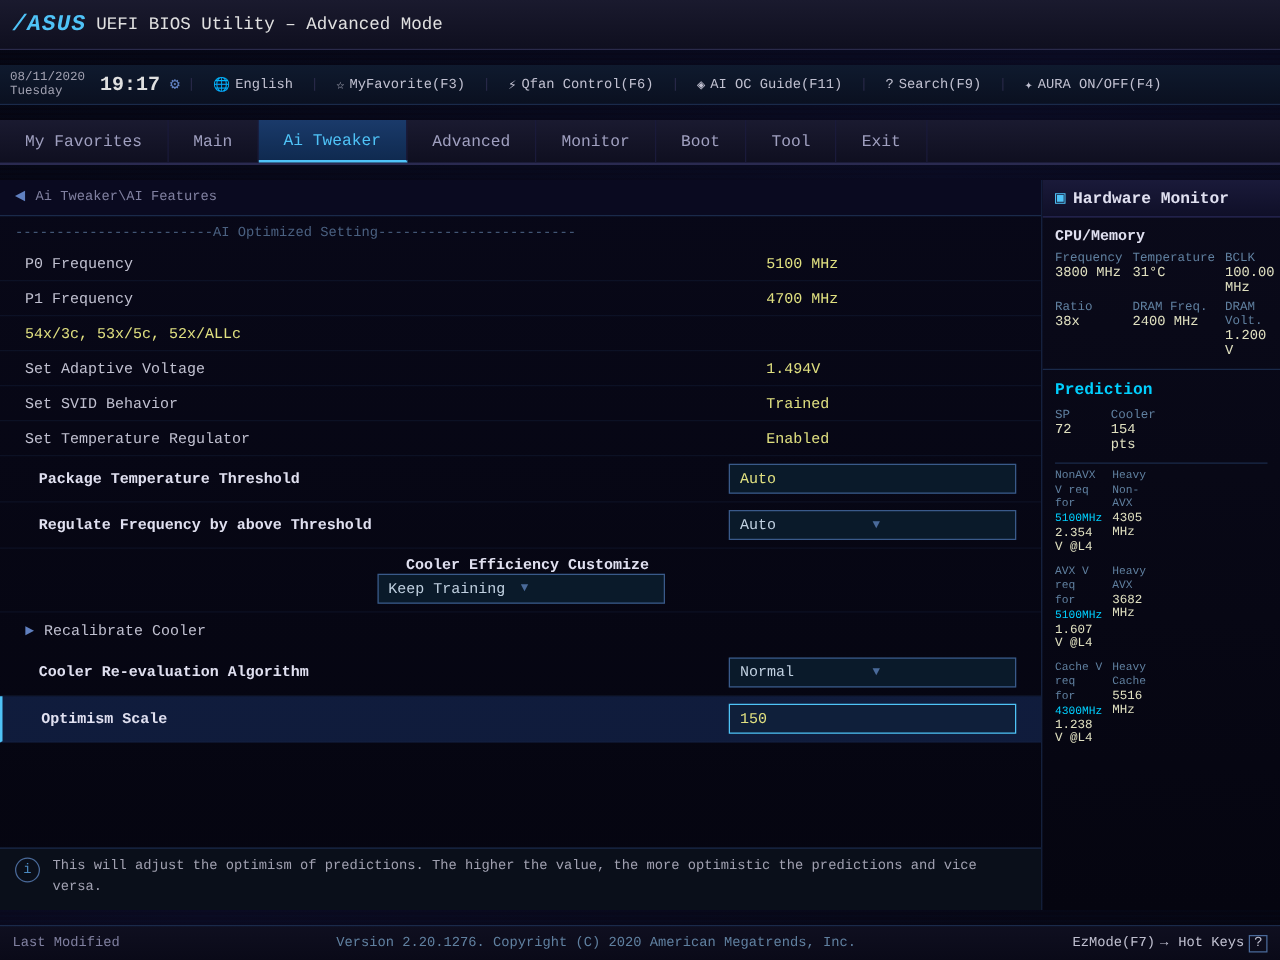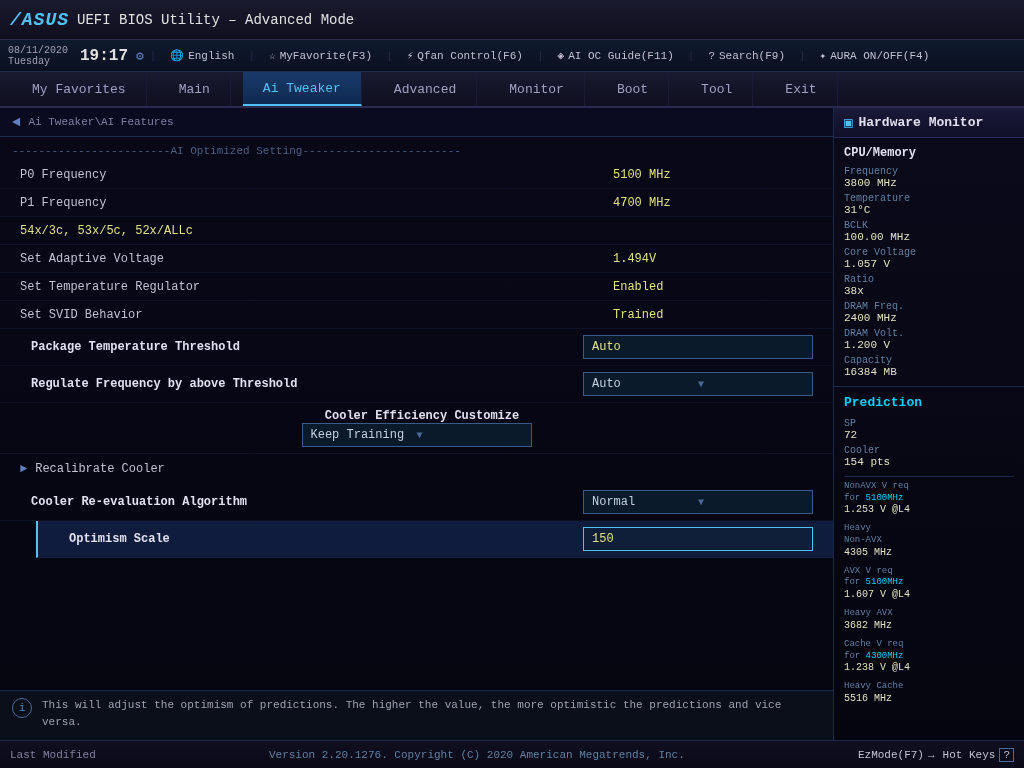--- a/index.html
+++ b/index.html
@@ -30,20 +30,21 @@
       z-index: 0;
     }
 
     .page-wrapper {
       position: relative;
       z-index: 1;
       width: 1024px;
       height: 768px;
       display: flex;
       flex-direction: column;
+      gap: 12px;
     }
 
     
     .header {
       height: 40px;
       background: linear-gradient(180deg, #1a1a2e 0%, #0f0f1f 100%);
       display: flex;
       align-items: center;
       padding: 0 10px;
       border-bottom: 1px solid #2a2a4a;
@@ -120,21 +121,20 @@
     }
 
     .nav-item {
       display: flex;
       align-items: center;
       padding: 0 20px;
       font-size: 13px;
       color: #a0a0c0;
       cursor: pointer;
       border-right: 1px solid #1a1a3a;
-      margin-left: 12px;
     }
 
     .nav-item.active {
       background: linear-gradient(180deg, #1a3a6a 0%, #0f2a50 100%);
       color: #4fc3f7;
       border-bottom: 2px solid #4fc3f7;
       text-align: right;
     }
 
     
@@ -197,21 +197,20 @@
       display: flex;
       align-items: center;
       padding: 5px 20px;
       min-height: 28px;
       border-bottom: 1px solid rgba(26, 42, 74, 0.3);
     }
 
     .setting-row.active-row {
       background: rgba(40, 80, 160, 0.3);
       border-left: 2px solid #4fc3f7;
-      margin-left: 36px;
     }
 
     .setting-label {
       flex: 1;
       font-size: 12px;
       color: #c0c0d0;
     }
 
     .setting-label.bold {
       font-weight: bold;
@@ -342,21 +341,21 @@
 
     .hw-section-title {
       color: #e0e0f0;
       font-size: 12px;
       font-weight: bold;
       margin-bottom: 6px;
     }
 
     .hw-grid {
       display: grid;
-      grid-template-columns: 1fr;
+      grid-template-columns: 1fr 1fr 1fr 1fr;
       gap: 4px 8px;
     }
 
     .hw-item {
       display: flex;
       flex-direction: column;
     }
 
     .hw-label {
       font-size: 10px;
@@ -548,27 +547,27 @@
         <div class="setting-row">
           <span class="setting-value">54x/3c, 53x/5c, 52x/ALLc</span>
         </div>
 
         <div class="setting-row">
           <span class="setting-label">Set Adaptive Voltage</span>
           <span class="setting-value">1.494V</span>
         </div>
 
         <div class="setting-row">
+          <span class="setting-label">Set SVID Behavior</span>
+          <span class="setting-value">Trained</span>
+        </div>
+
+        <div class="setting-row">
           <span class="setting-label">Set Temperature Regulator</span>
           <span class="setting-value">Enabled</span>
-        </div>
-
-        <div class="setting-row">
-          <span class="setting-label">Set SVID Behavior</span>
-          <span class="setting-value">Trained</span>
         </div>
 
         <div class="setting-row" style="padding: 6px 20px;">
           <span class="setting-label bold">Package Temperature Threshold</span>
           <div class="text-input-box">
             <span>Auto</span>
           </div>
         </div>
 
         <div class="setting-row" style="padding: 6px 20px;">
@@ -678,21 +677,21 @@
         </div>
 
         <div class="hw-divider"></div>
 
         <div class="hw-grid" style="margin-top:4px;">
           <div class="pred-item">
             <span class="pred-label">
               <span>NonAVX V req</span><br>
               <span>for</span> <span class="freq-cyan" style="color:#00d0ff;">5100MHz</span>
             </span>
-            <span class="pred-value">1.253 V @L4</span>
+            <span class="pred-value">2.354 V @L4</span>
           </div>
           <div class="pred-item">
             <span class="pred-label">
               <span>Heavy</span><br>
               <span>Non-AVX</span>
             </span>
             <span class="pred-value">4305 MHz</span>
           </div>
         </div>
 

